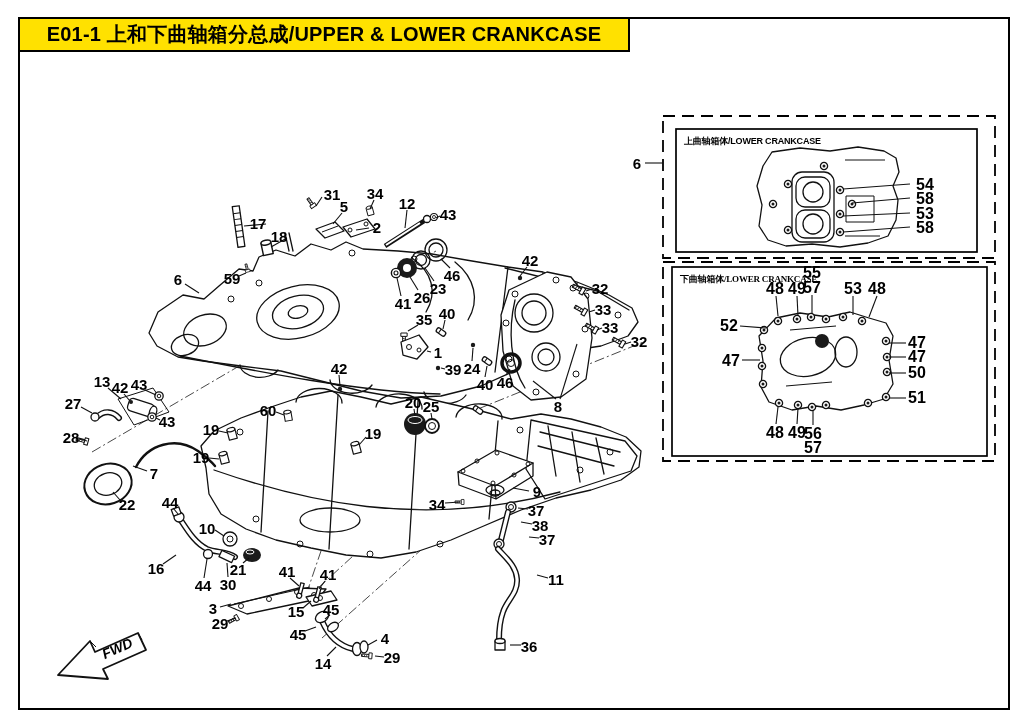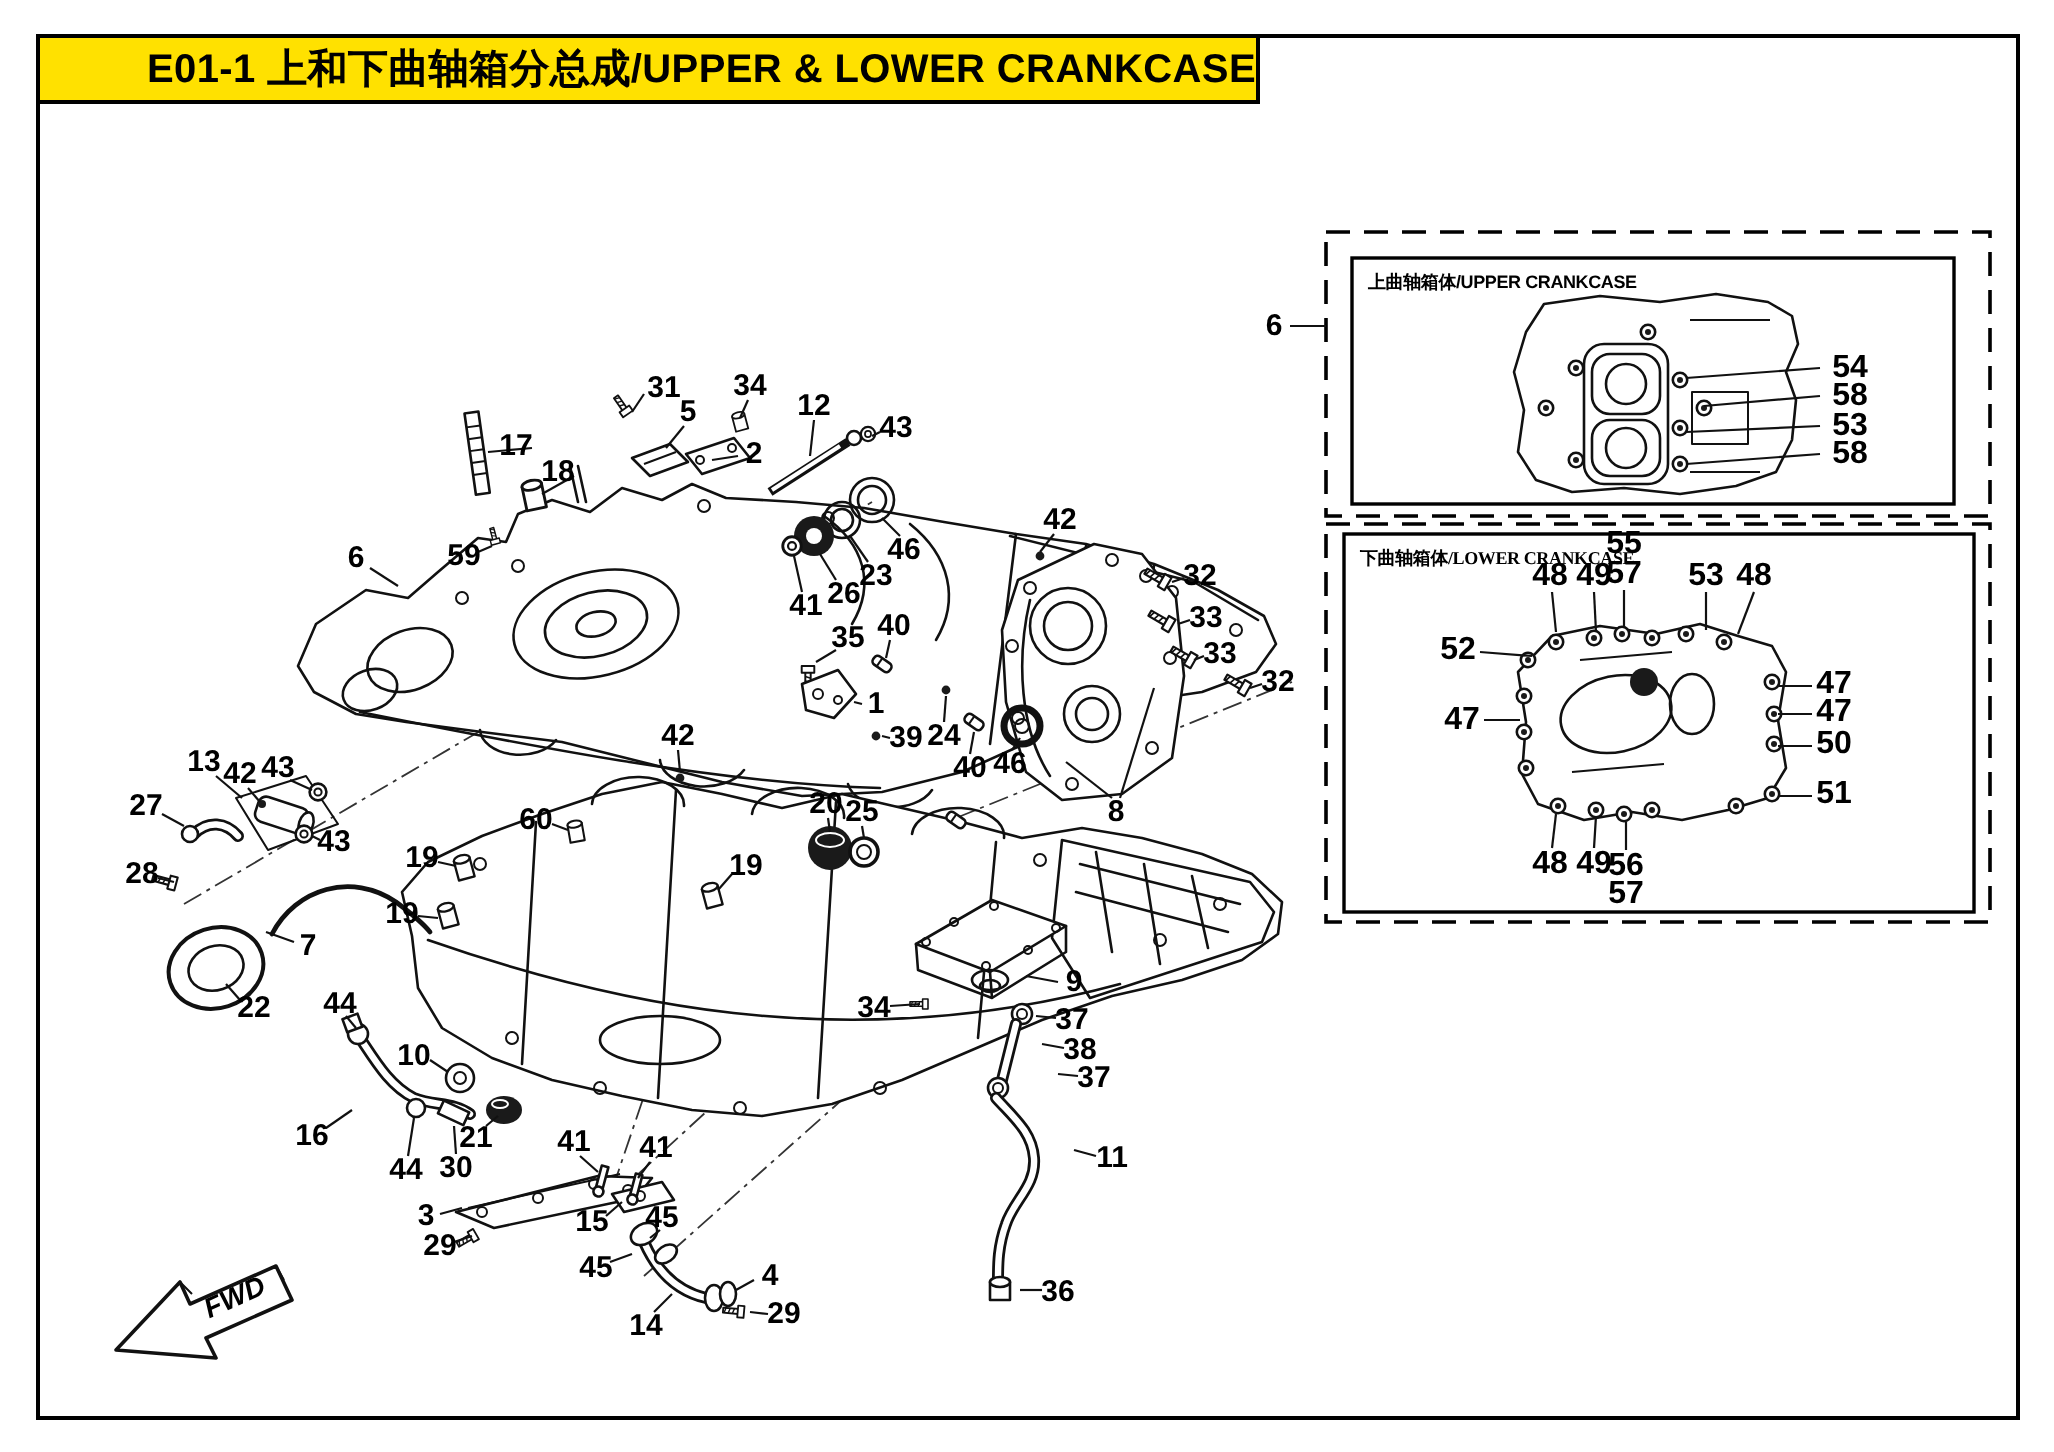--- a/index.html
+++ b/index.html
@@ -1,19 +1,19 @@
 <!DOCTYPE html>
 <html><head>
 <meta charset="utf-8">
 <style>
   html,body{margin:0;padding:0;background:#fff;}
   body{width:1027px;height:726px;position:relative;font-family:"Liberation Sans",sans-serif;overflow:hidden;}
   .page-frame{position:absolute;left:18px;top:17px;width:992px;height:693px;border:2px solid #000;box-sizing:border-box;background:#fff;}
   .title-bar{position:absolute;left:18px;top:17px;width:612px;height:35px;border:2px solid #000;box-sizing:border-box;
-    display:flex;align-items:center;justify-content:flex-end;font-weight:bold;font-size:20px;color:#000;letter-spacing:.2px;z-index:3;}
+    display:flex;align-items:center;justify-content:center;font-weight:bold;font-size:20px;color:#000;letter-spacing:.2px;z-index:3;}
   svg.diagram{position:absolute;left:0;top:0;z-index:2;}
   .inset-label{position:absolute;font-weight:bold;font-size:9px;color:#000;letter-spacing:-.2px;z-index:4;white-space:nowrap;}
   .ln{fill:none;stroke:#111;stroke-width:1.3;stroke-linejoin:round;stroke-linecap:round;}
   .lnt{fill:none;stroke:#111;stroke-width:1;stroke-linejoin:round;}
   .fillw{fill:#fff;stroke:#111;stroke-width:1.3;stroke-linejoin:round;}
   .dark{fill:#1a1a1a;stroke:none;}
   .dashbox{fill:none;stroke:#000;stroke-width:1.8;stroke-dasharray:12 7;}
   .solidbox{fill:none;stroke:#000;stroke-width:1.7;}
   .cdash{fill:none;stroke:#333;stroke-width:.9;stroke-dasharray:10 3 2 3;}
   .tube-o{fill:none;stroke:#111;stroke-width:6;stroke-linecap:round;}
@@ -23,21 +23,21 @@
     text-anchor:middle;dominant-baseline:central;}
   .fwd-text{font-family:"Liberation Sans",sans-serif;font-weight:bold;font-style:italic;font-size:14px;fill:#000;text-anchor:middle;}
 </style>
 </head>
 <body>
 
 <div class="page-frame"></div>
 <div class="title-bar" style="background: rgb(255, 225, 0);">
   <span>E01-1  上和下曲轴箱分总成/UPPER &amp; LOWER CRANKCASE</span>
 </div>
-<div class="inset-label" style="left:684px;top:135px;">上曲轴箱体/UPPER CRANKCASE</div>
+<div class="inset-label" style="left:684px;top:135px;">上曲轴箱体/LOWER CRANKCASE</div>
 <div class="inset-label" style="left:680px;top:273px;font-family:Liberation Serif, serif;">下曲轴箱体/LOWER CRANKCASE</div>
 
 <svg class="diagram" width="1027" height="726" viewBox="0 0 1027 726">
   <defs>
     <g id="g-bolt">
       <rect x="-15" y="-1.8" width="11" height="3.6" class="fillw"></rect>
       <rect x="-4.5" y="-4.2" width="4.5" height="8.4" class="fillw"></rect>
       <path class="lnt" d="M-13,-1.8 l-1.2,3.6 M-10,-1.8 l-1.2,3.6 M-7,-1.8 l-1.2,3.6"></path>
     </g>
     <g id="g-plug">

